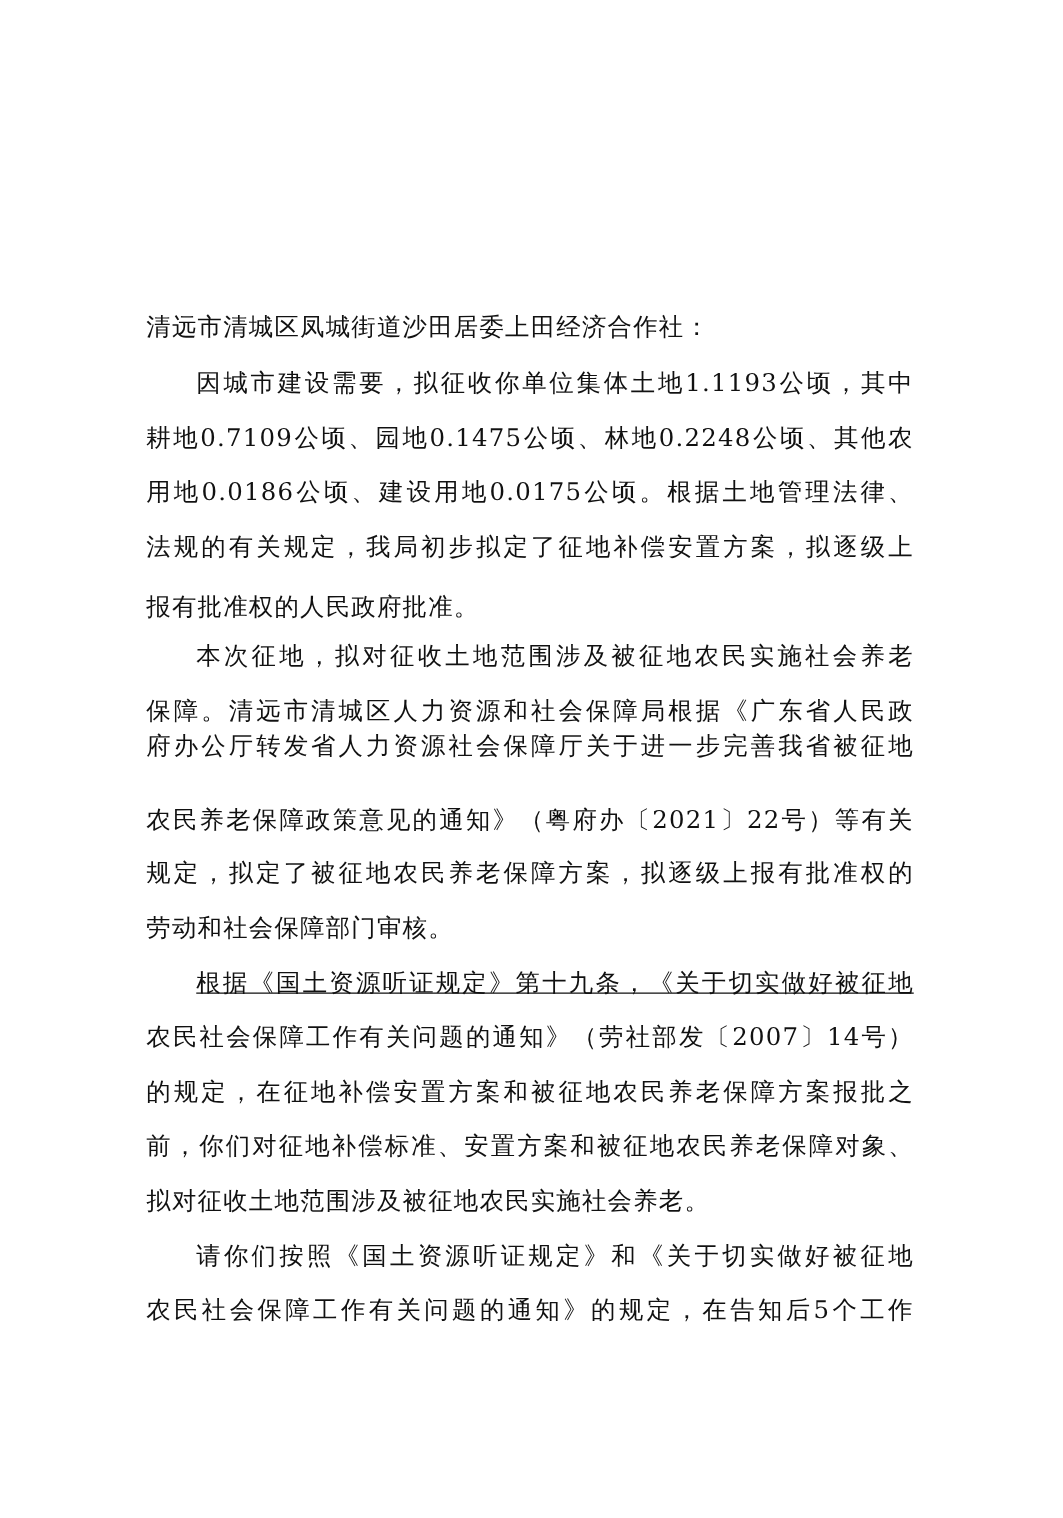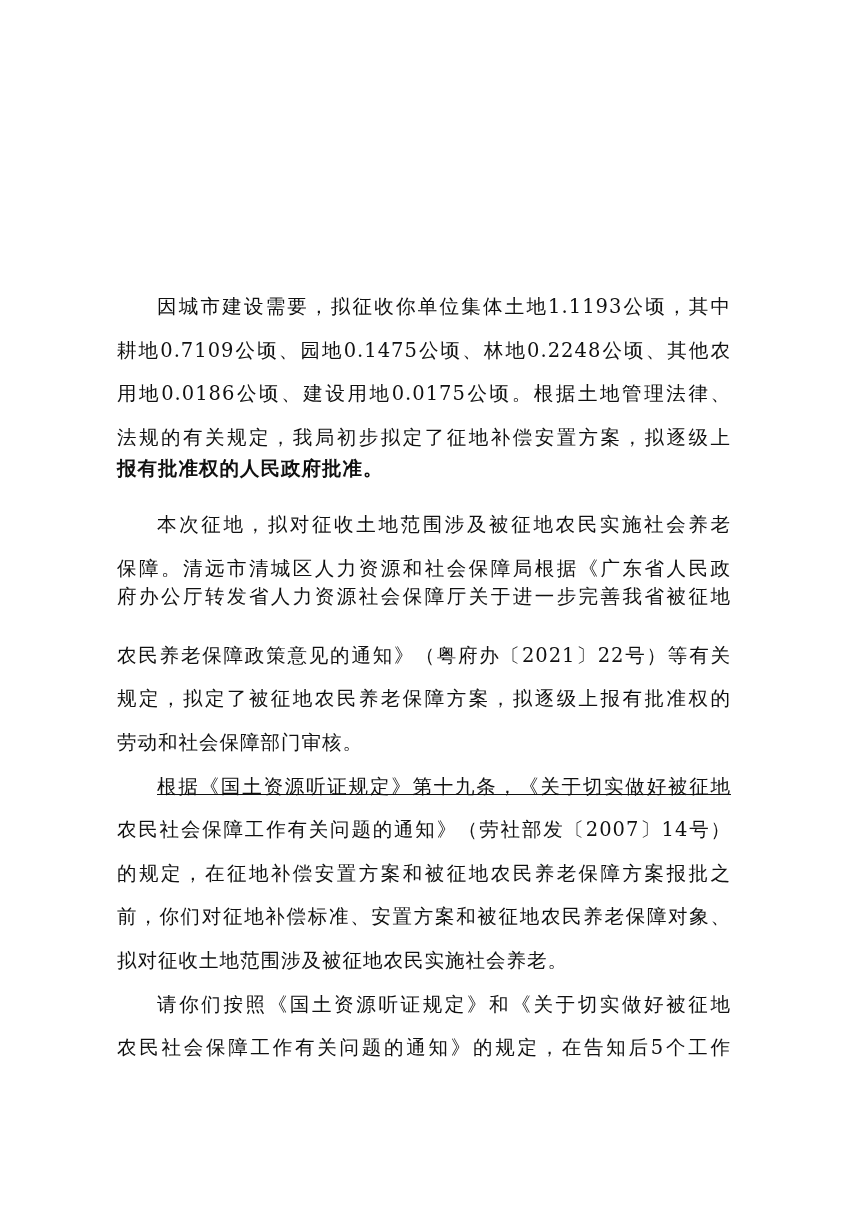--- a/index.html
+++ b/index.html
@@ -61,27 +61,28 @@
     }
     .line.last {
       text-align-last: left;
       width: auto;
     }
   </style>
 </head>
 <body>
 
 <div class="page">
+  <div class="line last" style="top:248px;">清远市清城区凤城街道沙田居委上田经济合作社：</div>
 
   <div id="body-lines">
       <div class="line indent" style="top: 293px;">因城市建设需要，拟征收你单位集体土地1.1193公顷，其中</div>
       <div class="line" style="top: 336.6px;">耕地0.7109公顷、园地0.1475公顷、林地0.2248公顷、其他农</div>
       <div class="line" style="top: 380.2px;">用地0.0186公顷、建设用地0.0175公顷。根据土地管理法律、</div>
       <div class="line" style="top: 423.8px;">法规的有关规定，我局初步拟定了征地补偿安置方案，拟逐级上</div>
-      <div class="line last" style="top: 455px; font-weight: bold;">报有批准权的人民政府批准。</div>
+      <div class="line last" style="top: 472px;">报有批准权的人民政府批准。</div>
       <div class="line indent" style="top: 511px;">本次征地，拟对征收土地范围涉及被征地农民实施社会养老</div>
       <div class="line" style="top: 554.6px;">保障。清远市清城区人力资源和社会保障局根据《广东省人民政</div>
       <div class="line" style="top: 583px;">府办公厅转发省人力资源社会保障厅关于进一步完善我省被征地</div>
       <div class="line" style="top: 641.8px;">农民养老保障政策意见的通知》（粤府办〔2021〕22号）等有关</div>
       <div class="line" style="top: 685.4px;">规定，拟定了被征地农民养老保障方案，拟逐级上报有批准权的</div>
       <div class="line last" style="top: 729px;">劳动和社会保障部门审核。</div>
       <div class="line indent" style="top: 772.6px; text-decoration: underline;">根据《国土资源听证规定》第十九条，《关于切实做好被征地</div>
       <div class="line" style="top: 816.2px;">农民社会保障工作有关问题的通知》（劳社部发〔2007〕14号）</div>
       <div class="line" style="top: 859.8px;">的规定，在征地补偿安置方案和被征地农民养老保障方案报批之</div>
       <div class="line" style="top: 903.4px;">前，你们对征地补偿标准、安置方案和被征地农民养老保障对象、</div>

